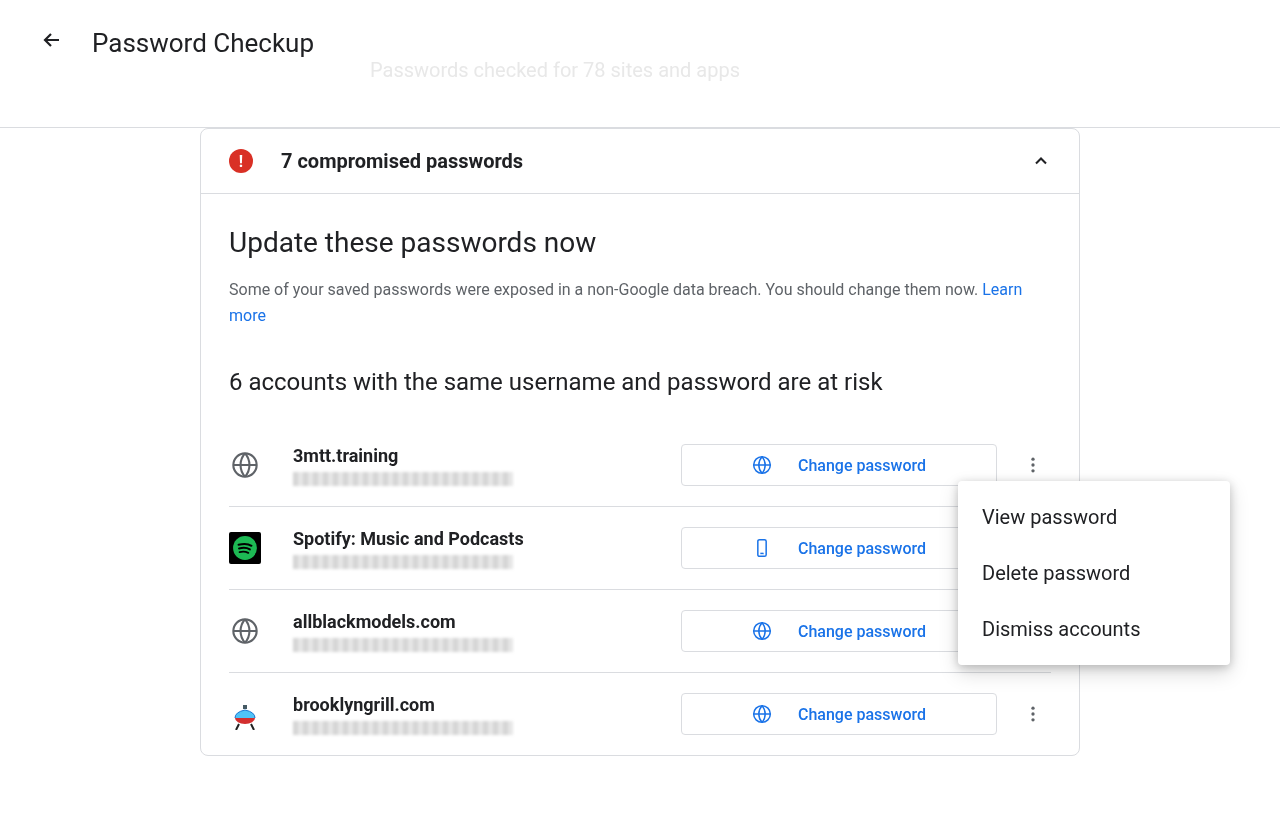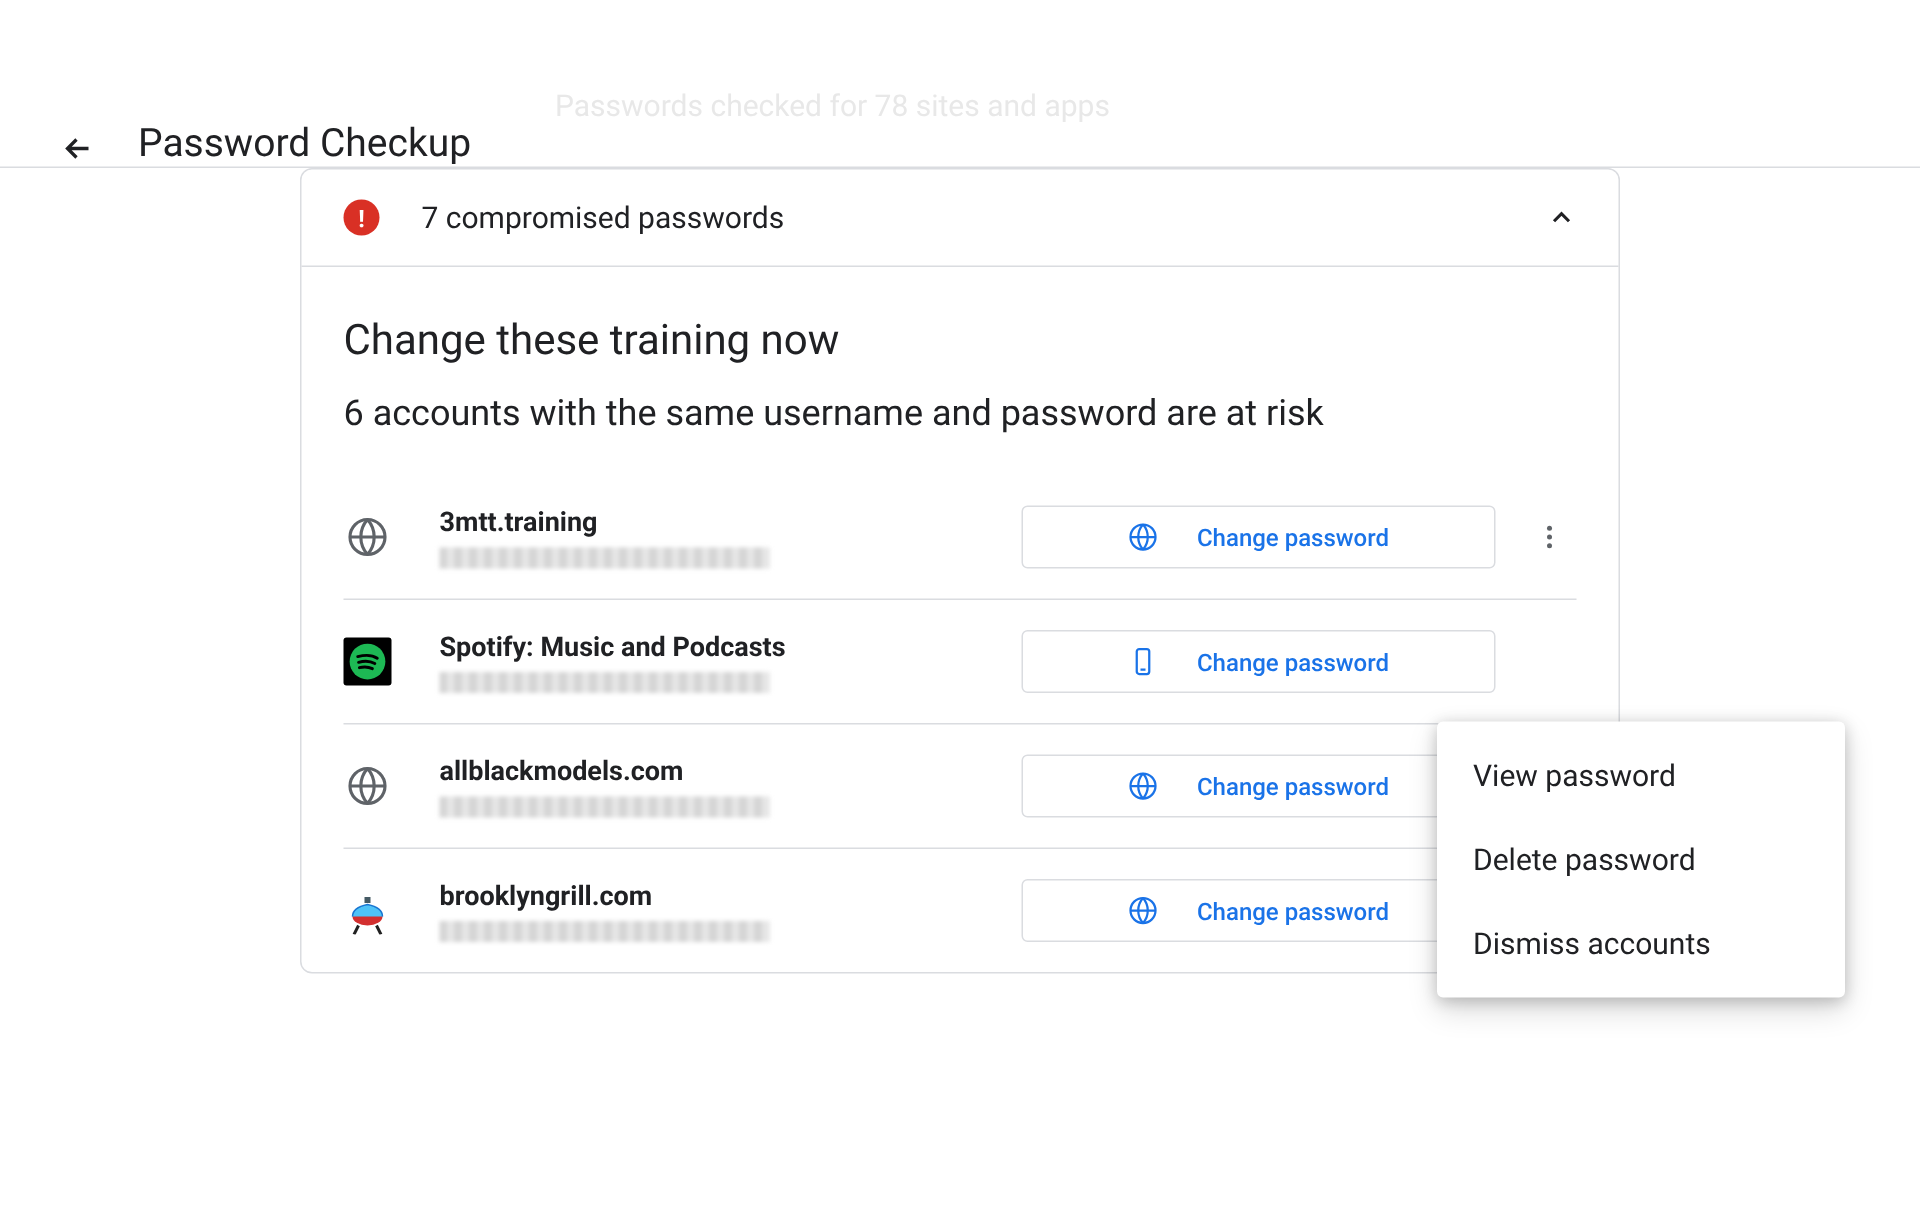--- a/index.html
+++ b/index.html
@@ -10,24 +10,24 @@
     }
     body {
       background: #fff;
       color: #202124;
       width: 1280px;
       height: 817px;
       overflow: hidden;
       position: relative;
     }
     .header {
-      height: 112px;
+      height: 128px;
       border-bottom: 1px solid #dadce0;
       display: flex;
-      align-items: flex-end;
+      align-items: flex-start;
       padding: 0 40px;
       position: relative;
     }
     .back-arrow {
       width: 24px;
       height: 24px;
       cursor: pointer;
       margin-right: 28px;
       margin-top: 28px;
     }
@@ -70,21 +70,21 @@
       justify-content: center;
       color: #fff;
       font-size: 16px;
       font-weight: 700;
       margin-right: 28px;
       flex-shrink: 0;
     }
     .card-header-title {
       flex: 1;
       font-size: 20px;
-      font-weight: 400;
+      font-weight: 700;
       color: #202124;
     }
     .chevron {
       width: 20px;
       height: 20px;
     }
     .card-body {
       padding: 32px 28px 0 28px;
     }
     .section-title {
@@ -225,21 +225,24 @@
     <div class="alert-icon">!</div>
     <div class="card-header-title">7 compromised passwords</div>
     <div class="chevron">
       <svg viewBox="0 0 24 24" fill="none" stroke="#202124" stroke-width="2.5">
         <path d="M6 15l6-6 6 6"></path>
       </svg>
     </div>
   </div>
 
   <div class="card-body">
-    <h2 class="section-title">Change these training now</h2>
+    <h2 class="section-title">Update these passwords now</h2>
+    <p class="section-desc">
+      <span>Some of your saved passwords were exposed in a non-Google data breach. You should change them now. </span><a href="#">Learn more</a>
+    </p>
     <div class="subsection-title">6 accounts with the same username and password are at risk</div>
 
     <ul class="password-list">
 
       <li class="password-item">
         <div class="site-icon">
           <svg class="globe-svg" viewBox="0 0 24 24" fill="none" stroke-width="1.8">
             <circle cx="12" cy="12" r="10"></circle>
               <path d="M2 12h20M12 2a15 15 0 010 20M12 2a15 15 0 000 20"></path>
           </svg>

